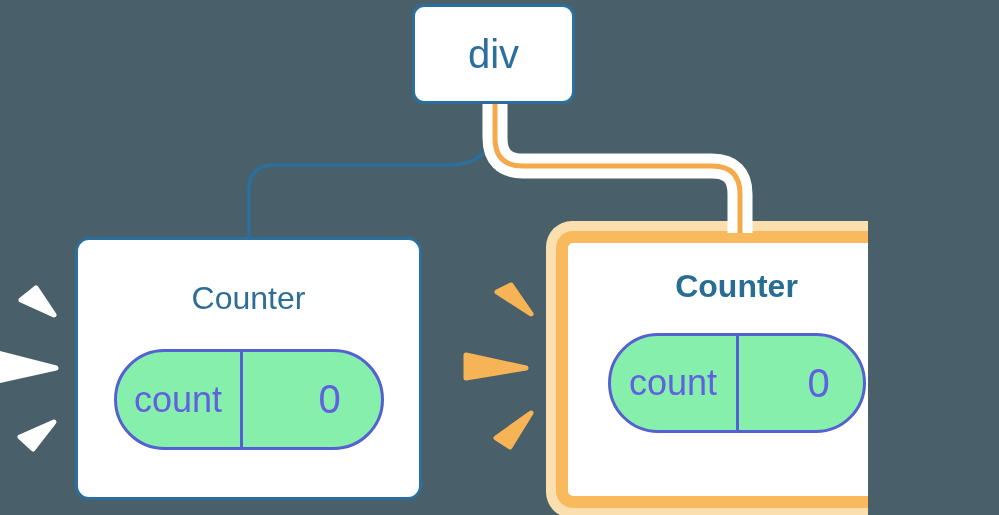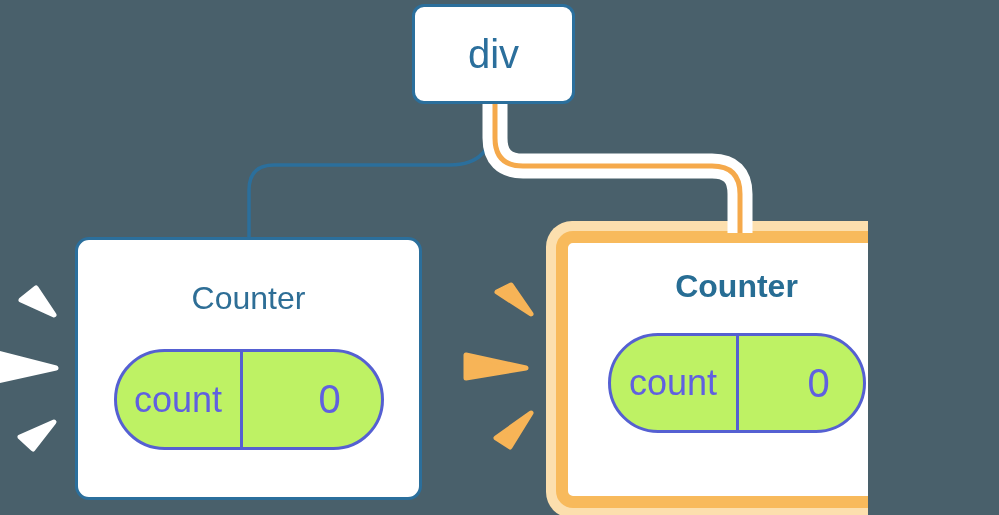--- a/index.html
+++ b/index.html
@@ -33,21 +33,21 @@
   .card-right-inner{
     width:100%;height:277px;background:#fff;
     border:12px solid var(--highlight-orange);border-radius:17px;
     display:flex;flex-direction:column;align-items:center;padding-top:27px;
   }
   .card-title{font-size:32px;line-height:1;color:var(--title-blue);font-weight:500}
   .card-title.bold{color:var(--title-blue-bold);font-weight:700}
 
   .state-pill{
     display:flex;align-items:stretch;border:3px solid var(--pill-indigo-border);
-    border-radius:52px;background:#bef264;color:var(--pill-indigo-text);gap:36px;
+    border-radius:52px;background:#86efac;color:var(--pill-indigo-text);gap:36px;
   }
   .card-left .state-pill{width:270px;height:101px;margin-top:35px}
   .card-right-inner .state-pill{width:258px;height:100px;margin-top:31px}
   .pill-key{flex:1;display:flex;align-items:center;justify-content:center;
     font-size:36px;border-right:3px solid var(--pill-indigo-border)}
   .pill-value{display:flex;align-items:center;justify-content:center;font-size:40px}
   .card-left .pill-value{width:102px}
   .card-right-inner .pill-value{width:88px}
 </style>
 </head>

